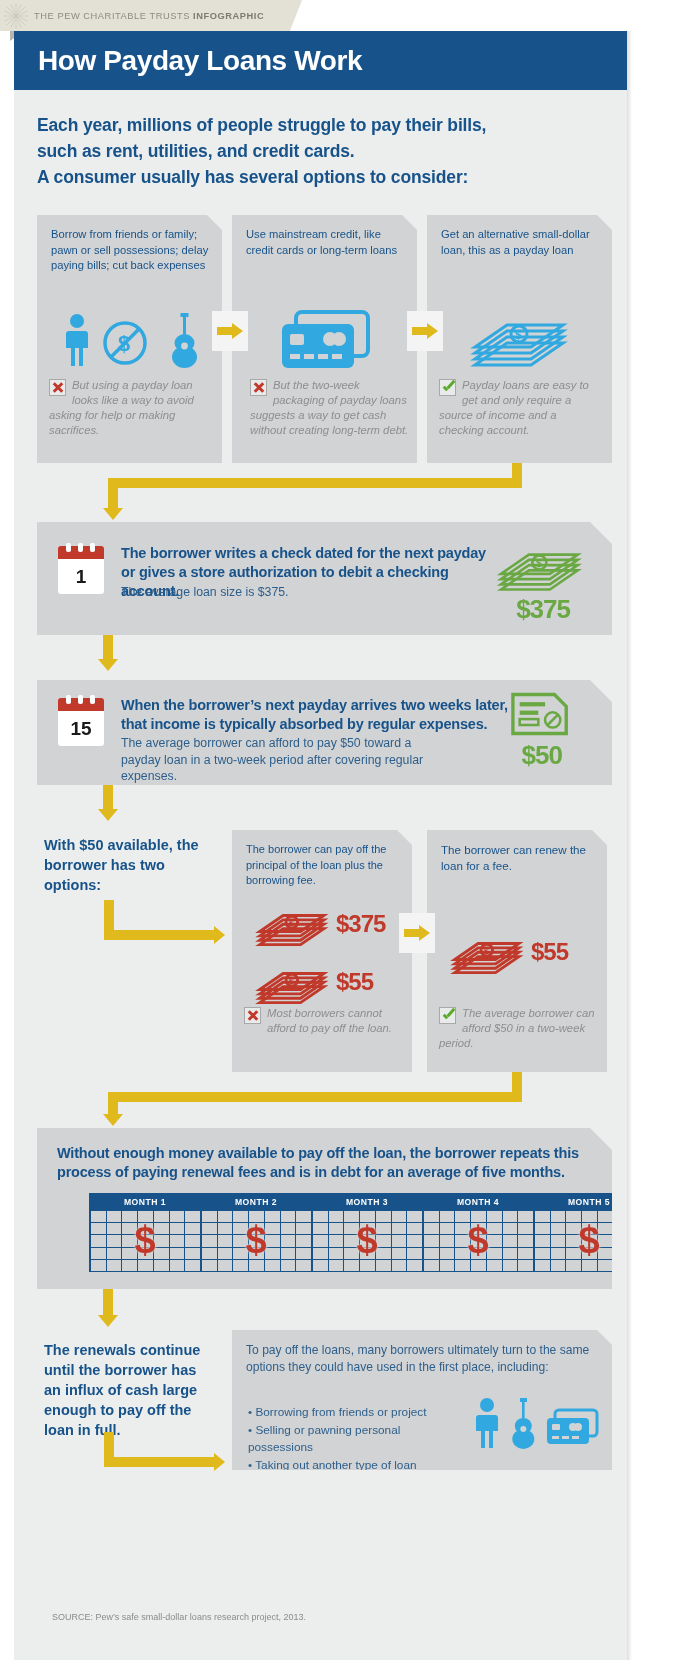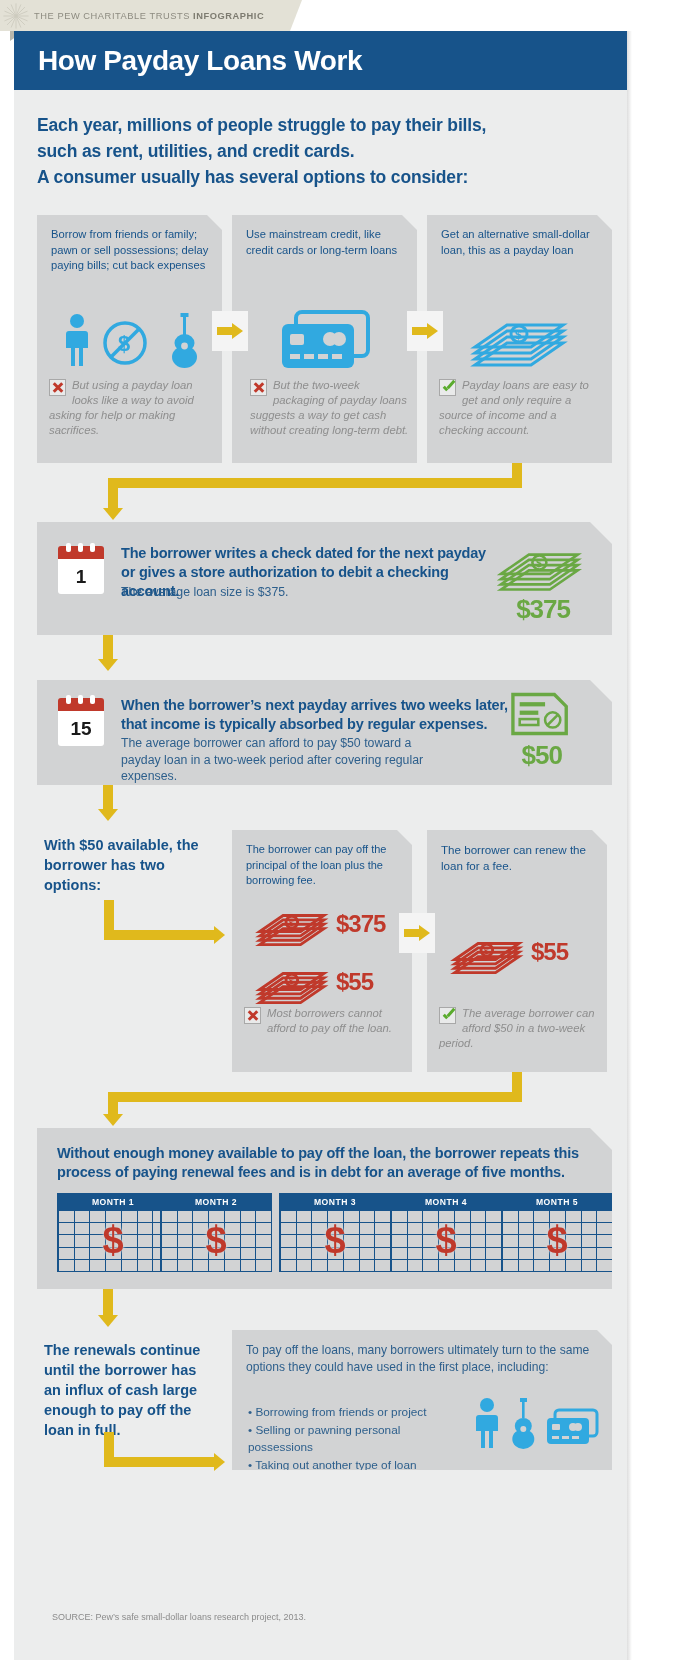--- a/index.html
+++ b/index.html
@@ -148,21 +148,21 @@
   .cal-icon .body { position:absolute; left:0; top:13px; width:46px; height:35px; background:#fff; border-radius:0 0 3px 3px;
     display:flex; align-items:center; justify-content:center; font-size:19px; font-weight:bold; color:#1a1a1a; }
 
   .step-head { position:absolute; color:#17538a; font-size:14.5px; font-weight:bold; line-height:19px; letter-spacing:-0.2px; }
   .step-sub  { position:absolute; color:#2d5f8c; font-size:12.3px; line-height:16.5px; }
 
   .money-green { color:#6aa844; font-size:26px; font-weight:bold; position:absolute; letter-spacing:-1px; }
   .money-red   { color:#c0392b; font-size:24px; font-weight:bold; position:absolute; letter-spacing:-1px; }
 
   
-  .mon { position:absolute; width:112px; }
+  .mon { position:absolute; width:112px;margin-left:32px; }
   .mon-hd {
     background:#17538a; color:#fff; font-size:8.6px; font-weight:bold;
     letter-spacing:.5px; text-align:center; padding:3.5px 0;
   }
   .mon-grid {
     position:relative; height:62px;
     background:
       repeating-linear-gradient(to right, #17538a 0 1px, transparent 1px 14.28571%),
       repeating-linear-gradient(to bottom, #17538a 0 1px, transparent 1px 20%);
     border:1px solid #17538a; border-top:none; background-color:#d2d3d4;
@@ -444,21 +444,21 @@
 
   <div class="card big-corner" style="left:37px; top:1128px; width:575px; height:161px;">
     <div class="step-head" style="left:20px; top:16px; width:545px;">Without enough money available to pay off the loan, the borrower repeats this process of paying renewal fees and is in debt for an average of five months.</div>
 
     <div class="mon" style="left:20px; top:65px;">
       <div class="mon-hd">MONTH 1</div>
       <div class="mon-grid">
         <div class="dollar">$</div>
       </div>
     </div>
-    <div class="mon" style="left:123px; top:65px;">
+    <div class="mon" style="left:131px; top:65px;">
       <div class="mon-hd">MONTH 2</div>
       <div class="mon-grid">
         <div class="dollar">$</div>
       </div>
     </div>
     <div class="mon" style="left:242px; top:65px;">
       <div class="mon-hd">MONTH 3</div>
       <div class="mon-grid">
         <div class="dollar">$</div>
       </div>

